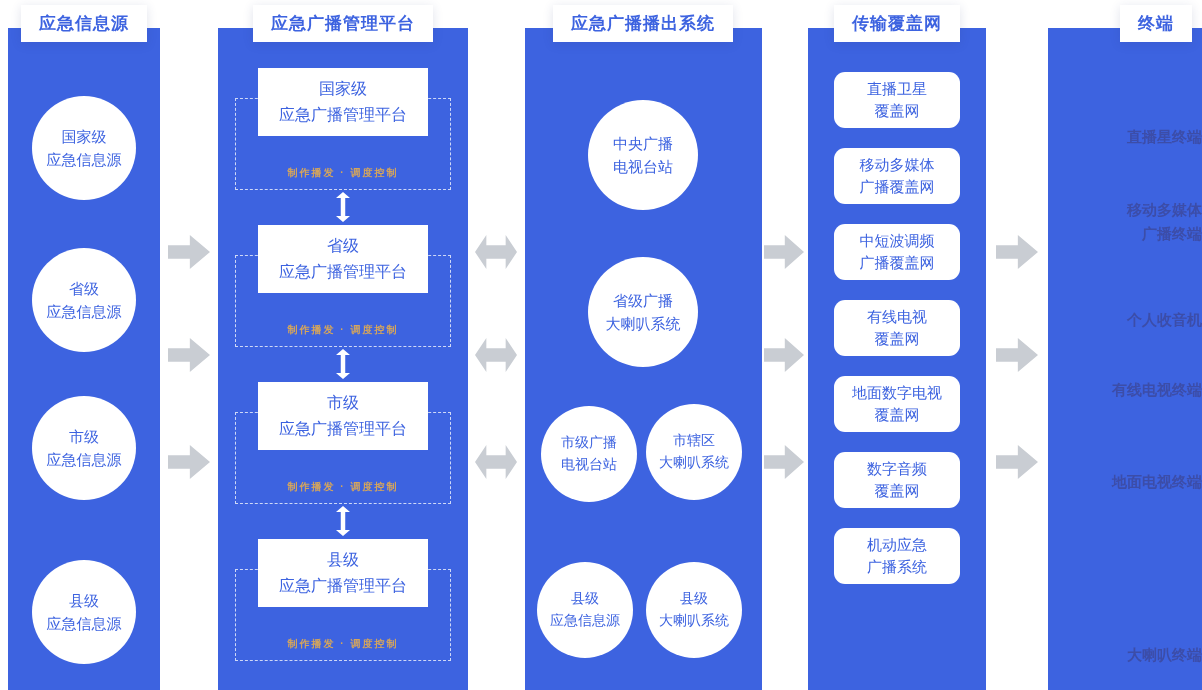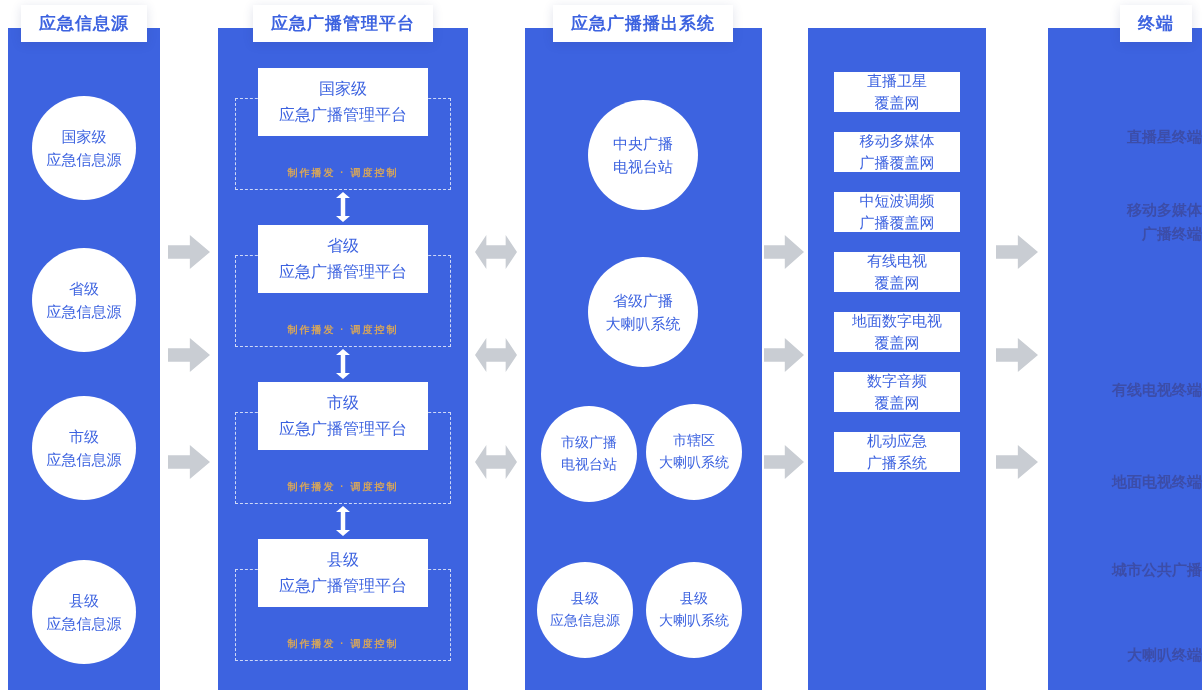--- a/index.html
+++ b/index.html
@@ -57,23 +57,23 @@
     display:flex; align-items:center; justify-content:center; text-align:center;
   }
   .mgmt-box span { white-space:pre-line; line-height:1.6; font-size:16px; }
   .varrow {
     position:absolute; left:118px; width:14px; height:30px; background:#ffffff;
     clip-path: polygon(50% 0, 100% 20%, 66% 20%, 66% 80%, 100% 80%, 50% 100%, 0 80%, 34% 80%, 34% 20%, 0 20%);
   }
 
   
   .tbox {
-    flex:none; width:126px; height:40px; background:#ffffff;
+    flex:none; width:126px; height:56px; background:#ffffff;
     color: var(--primary-blue, #3d63e0);
-    display:flex; align-items:center; justify-content:center; text-align:center;
+    display:flex; align-items:center; justify-content:center; text-align:center;border-radius:11px;
   }
   .tbox span { white-space:pre-line; line-height:1.45; font-size:15px; }
 
   
   .term {
     position:absolute; left:0; width:100%; text-align:right;
     color: var(--terminal-text, #3c4da8);
     font-size:15px; font-weight:bold; white-space:pre-line; line-height:1.6;
   }
 
@@ -201,29 +201,30 @@
     <div class="tbox">
         <span>机动应急
 广播系统</span>
       </div>
   </div>
 
   <div class="col col5">
     <div class="term" style="top:97px">直播星终端</div>
     <div class="term" style="top:170px">移动多媒体
 广播终端</div>
+    <div class="term" style="top:280px">个人收音机</div>
     <div class="term" style="top:350px">有线电视终端</div>
     <div class="term" style="top:442px">地面电视终端</div>
-    <div class="term" style="top:530px">城市公共广播</div>
     <div class="term" style="top:615px">大喇叭终端</div>
   </div>
 
   <div class="header" style="left:84px">应急信息源</div>
   <div class="header" style="left:343px">应急广播管理平台</div>
   <div class="header" style="left:643px">应急广播播出系统</div>
+  <div class="header" style="left:897px">传输覆盖网</div>
   <div class="header" style="left:1156px">终端</div>
 
   <div class="arrow right" style="left:168px;top:235px"></div>
   <div class="arrow right" style="left:168px;top:338px"></div>
   <div class="arrow right" style="left:168px;top:445px"></div>
 
   <div class="arrow both" style="left:475px;top:235px"></div>
   <div class="arrow both" style="left:475px;top:338px"></div>
   <div class="arrow both" style="left:475px;top:445px"></div>
 

